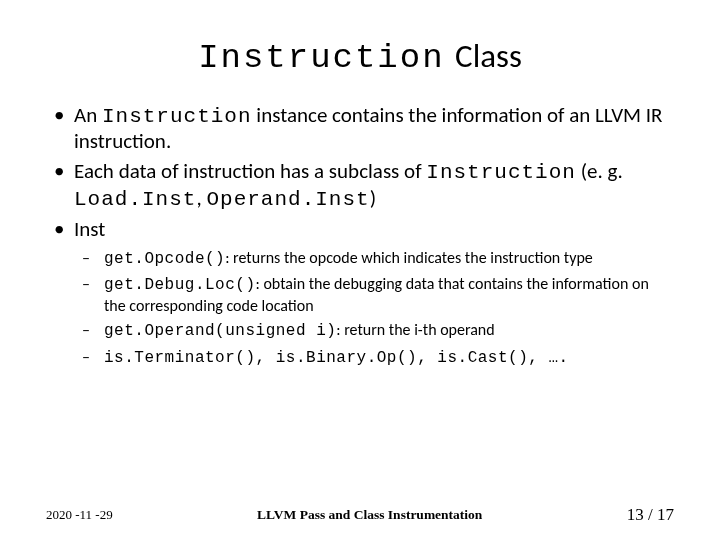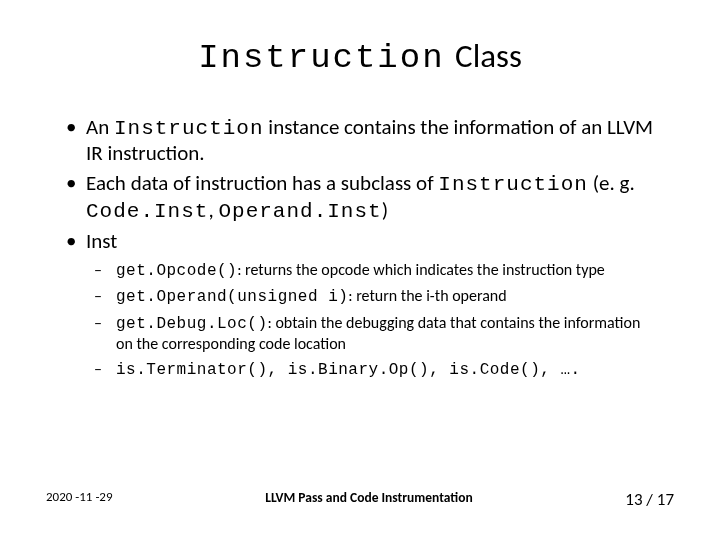--- a/index.html
+++ b/index.html
@@ -9,38 +9,38 @@
   height: 540px;
   background: #fff;
   font-family: Calibri, Arial, sans-serif;
   color: #000;
   overflow: hidden;
 }
 .slide {
   box-sizing: border-box;
   width: 720px;
   height: 540px;
-  padding: 28px 44px 26px 44px;
+  padding: 28px 44px 11px 44px;
   display: flex;
   flex-direction: column;
 }
 .title {
   text-align: center;
   font-size: 33px;
   margin: 8px 0 22px 0;
   word-spacing: 3px;
 }
 .title .mono {
   font-family: "Courier New", Courier, monospace;
   letter-spacing: 2px;
   font-size: 34px;
 }
 ul.top {
   list-style: none;
-  margin: 16px;
+  margin: 4px;
   padding: 0;
   font-size: 21px;
   line-height: 1.2;
 }
 ul.top > li {
   position: relative;
   padding-left: 26px;
   margin: 0 0 5px 0;
 }
 ul.top > li::before {
@@ -72,63 +72,64 @@
   font-family: "Courier New", Courier, monospace;
   letter-spacing: 1px;
 }
 .mono-sm {
   font-family: "Courier New", Courier, monospace;
   letter-spacing: 0.5px;
 }
 .footer {
   margin-top: auto;
   display: flex;
-  align-items: flex-start;
+  align-items: center;
   font-size: 13px;
   padding: 0 2px 4px 2px;
+  font-family: Liberation Serif, serif;
 }
 .footer .date { flex: 0 0 auto; }
 .footer .mid  { flex: 1 1 auto; text-align: center; font-weight: bold; font-size: 13.5px; }
 .footer .page { flex: 0 0 auto; font-size: 17px; }
 </style>
 </head>
 <body>
 
 <div class="slide">
 
   <div class="title">
     <span class="mono">Instruction</span>
     <span>Class</span>
   </div>
 
   <ul class="top">
     <li>
       <span>An </span><span class="mono-inline">Instruction</span><span> instance contains the information of an LLVM IR instruction.</span>
     </li>
     <li>
-      <span>Each data of instruction has a subclass of </span><span class="mono-inline">Instruction</span><span> (e. g. </span><span class="mono-inline">Code.Inst</span><span>, </span><span class="mono-inline">Operand.Inst</span><span>)</span>
+      <span>Each data of instruction has a subclass of </span><span class="mono-inline">Instruction</span><span> (e. g. </span><span class="mono-inline">Load.Inst</span><span>, </span><span class="mono-inline">Operand.Inst</span><span>)</span>
     </li>
     <li>
       <span>Inst</span>
       <ul class="sub">
         <li>
           <span class="mono-sm">get.Opcode()</span><span>: returns the opcode which indicates the instruction type</span>
         </li>
         <li>
+          <span class="mono-sm">get.Debug.Loc()</span><span>: obtain the debugging data that contains the information on the corresponding code location</span>
+        </li>
+        <li>
           <span class="mono-sm">get.Operand(unsigned i)</span><span>: return the i-th operand</span>
         </li>
         <li>
-          <span class="mono-sm">get.Debug.Loc()</span><span>: obtain the debugging data that contains the information on the corresponding code location</span>
-        </li>
-        <li>
-          <span class="mono-sm">is.Terminator(), is.Binary.Op(), is.Code(), ….</span><span></span>
+          <span class="mono-sm">is.Terminator(), is.Binary.Op(), is.Cast(), ….</span><span></span>
         </li>
       </ul>
     </li>
   </ul>
 
   <div class="footer">
     <span class="date">2020 -11 -29</span>
-    <span class="mid">LLVM Pass and Code Instrumentation</span>
+    <span class="mid">LLVM Pass and Class Instrumentation</span>
     <span class="page">13  / 17</span>
   </div>
 
 </div>
 
 </body></html>

